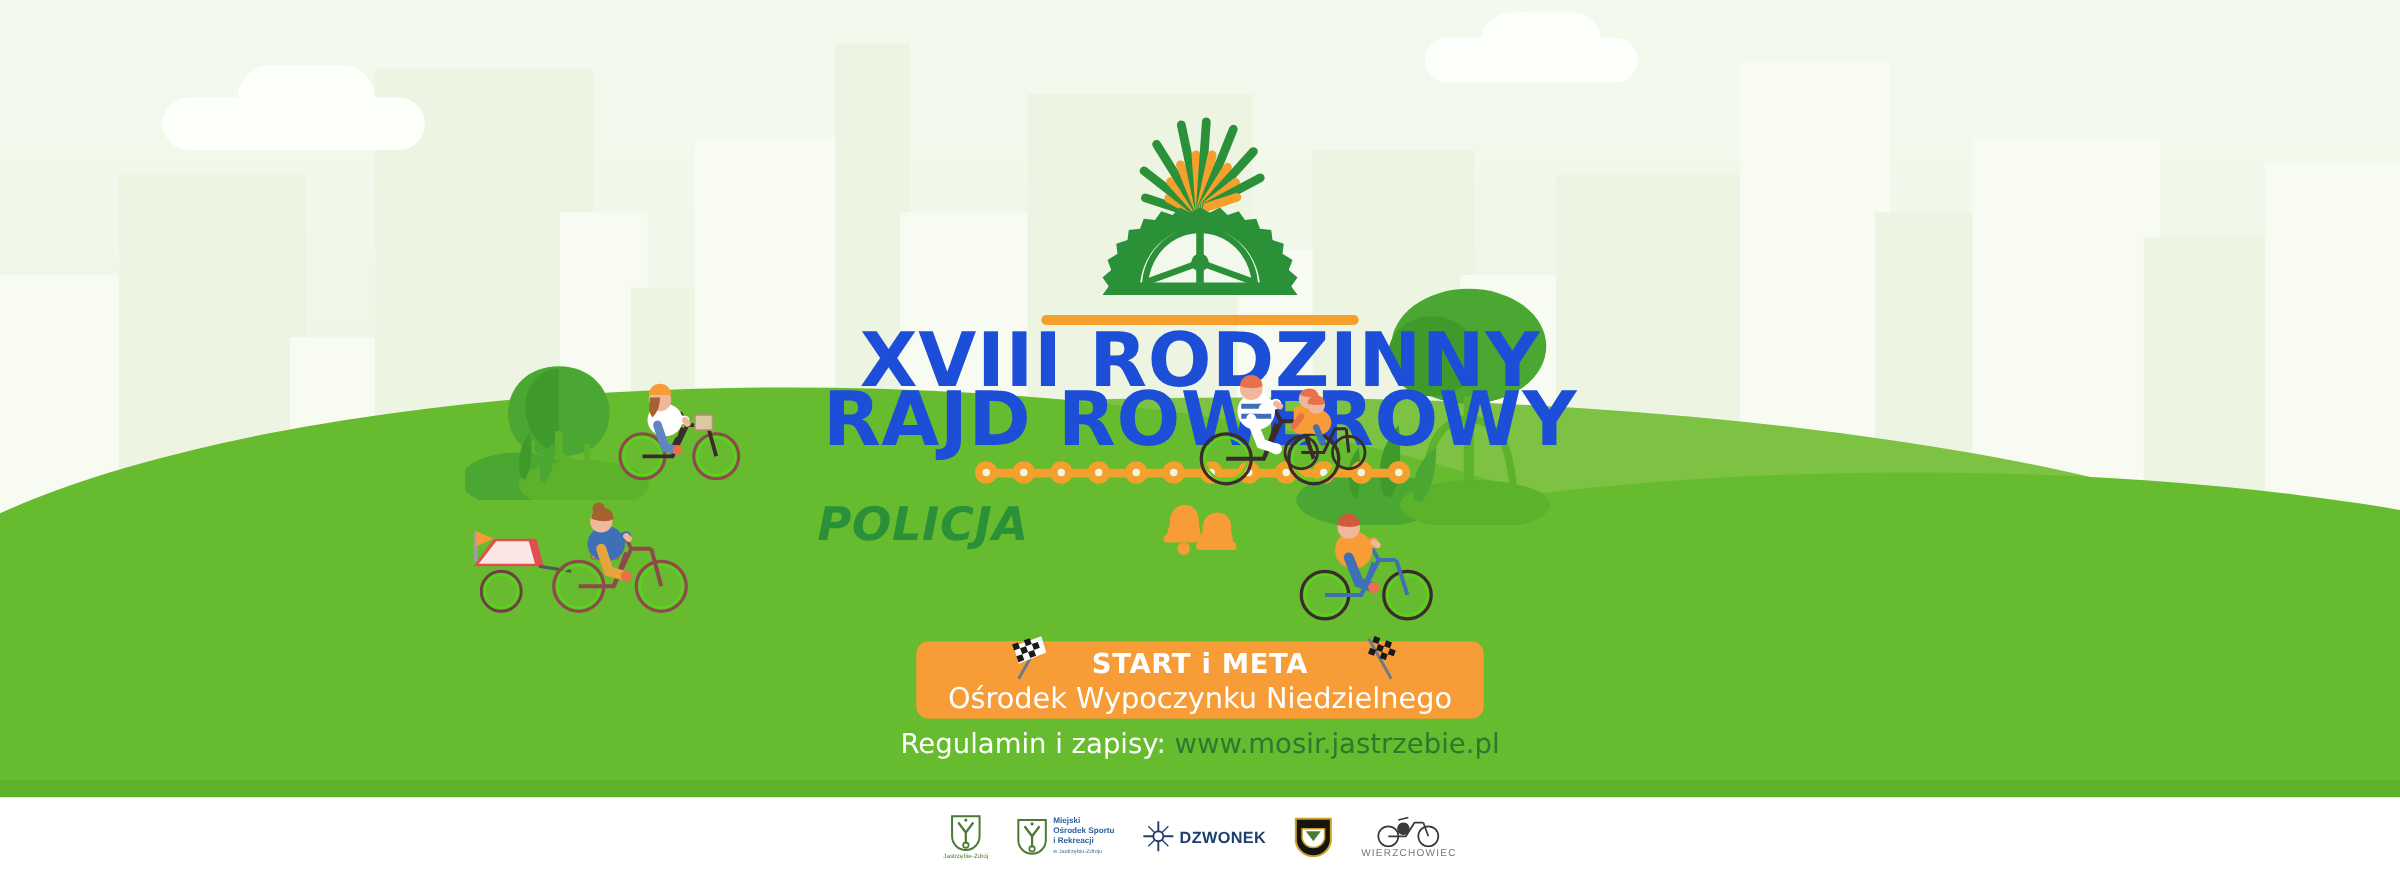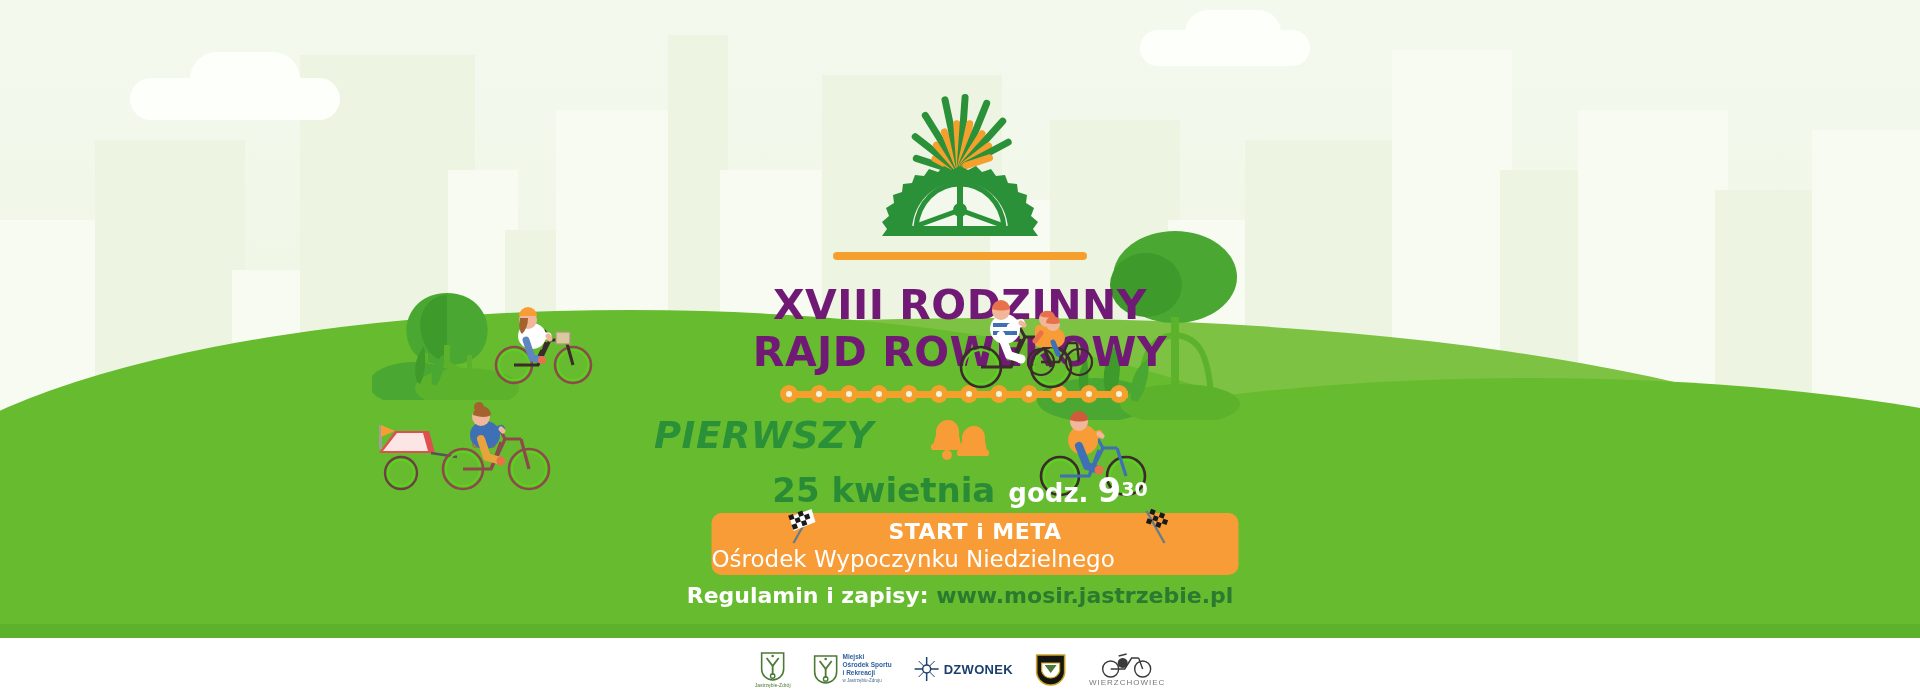--- a/index.html
+++ b/index.html
@@ -38,22 +38,22 @@
   .greenbar{position:absolute;left:0;bottom:62px;width:1920px;height:14px;background:#5cb22a;}
 
   
   .logo{position:absolute;left:50%;transform:translateX(-50%);top:52px;width:640px;text-align:center;}
   .rays{position:relative;height:118px;}
   .ray{position:absolute;left:50%;bottom:0;width:7px;border-radius:4px;transform-origin:50% 100%;}
   .gear{position:relative;margin:-6px auto 0;width:160px;height:82px;}
   .gearsvg{display:block;}
   .underline{width:254px;height:8px;background:#f5a02d;border-radius:5px;margin:6px auto 0;}
   .title{
-     color:#701a75;font-weight:bold;font-size:41px;line-height:47px;
-     letter-spacing:0.5px;margin-top:22px;
+     color:#1d4ed8;font-weight:bold;font-size:60px;line-height:47px;
+     letter-spacing:0.5px;margin-top:6px;
      font-family:"DejaVu Sans", sans-serif;
   }
   .chain{position:relative;width:360px;height:18px;margin:9px auto 0;}
   .chainbar{position:absolute;left:12px;top:6px;width:336px;height:7px;background:#f5a02d;}
   .link{position:absolute;top:0;width:18px;height:18px;border-radius:50%;background:#f5a02d;}
   .link i{position:absolute;left:6px;top:6px;width:6px;height:6px;border-radius:50%;background:#eef6e4;display:block;}
   .sub{position:relative;margin-top:11px;height:44px;}
   .sub span{
      color:#2a9139;font-weight:bold;font-style:italic;font-size:37px;
      font-family:"DejaVu Sans", sans-serif;letter-spacing:0.5px;
@@ -66,33 +66,33 @@
   
   .dateline{position:absolute;left:50%;transform:translateX(-50%);top:470px;
      white-space:nowrap;font-family:"DejaVu Sans", sans-serif;}
   .dateline .d1{color:#2a8b36;font-weight:bold;font-size:34px;}
   .dateline .d2{color:#ffffff;font-weight:bold;font-size:26px;margin-left:8px;}
   .dateline .d3{color:#ffffff;font-weight:bold;font-size:34px;margin-left:4px;}
   .dateline .d4{color:#ffffff;font-weight:bold;font-size:19px;vertical-align:super;}
 
   
   .obox{position:absolute;left:50%;transform:translateX(-50%);top:513px;
-     width:527px;height:62px;background:#f79c36;border-radius:10px;margin-left:15px;}
+     width:454px;height:62px;background:#f79c36;border-radius:10px;}
   .obox .r1{position:relative;height:30px;line-height:30px;text-align:center;padding-top:4px;}
   .obox .r1 b{color:#ffffff;font-size:22px;font-weight:bold;letter-spacing:.5px;
       font-family:"DejaVu Sans", sans-serif;}
-  .obox .r2{color:#ffffff;font-size:23px;margin-top:-1px;
+  .obox .r2{text-align:center;color:#ffffff;font-size:23px;margin-top:-1px;
       font-family:"DejaVu Sans", sans-serif;}
   .flag{position:absolute;top:-8px;width:44px;height:40px;}
   .flag.fl{left:70px;}
   .flag.fr{right:62px;}
 
   
   .reg{position:absolute;left:50%;transform:translateX(-50%);top:583px;white-space:nowrap;
-       font-family:"DejaVu Sans", sans-serif;font-weight:bold;font-size:22px;}
+       font-family:"DejaVu Sans", sans-serif;font-weight:normal;font-size:22px;}
   .reg .w{color:#ffffff;}
   .reg .u{color:#2a7a2f;}
 
   
   .footer{position:absolute;left:0;bottom:0;width:1920px;height:62px;background:#ffffff;}
   .flogos{position:absolute;left:50%;transform:translateX(-50%);top:6px;
      display:flex;align-items:center;gap:22px;height:50px;}
   .flogo{display:flex;align-items:center;gap:4px;}
   .flogo .cap{font-size:5px;color:#4b7a34;font-family:"Liberation Sans", sans-serif;white-space:nowrap;}
   .mos-txt{font-size:6.5px;line-height:8px;color:#2e5f9e;font-weight:bold;text-align:left;}
@@ -258,21 +258,21 @@
         </div>
       <div class="link" style="left:300px;">
           <i></i>
         </div>
       <div class="link" style="left:330px;">
           <i></i>
         </div>
     </div>
 
     <div class="sub">
-      <span class="s1">PIERWSZY</span>
+      <span class="s1">POLICJA</span>
       <span class="bells">
         <svg width="80" height="46" viewBox="0 0 80 46">
           <g fill="#f79c36">
             <path d="M28 6 C20 6 15 13 16 21 L13 31 L41 31 L39 21 C40 13 36 6 28 6 Z"></path>
             <rect x="11" y="30" width="32" height="6" rx="2"></rect>
             <circle cx="27" cy="41" r="5"></circle>
             <path d="M54 12 C46 12 41 19 42 27 L39 37 L67 37 L65 27 C66 19 62 12 54 12 Z"></path>
             <rect x="37" y="36" width="32" height="6" rx="2"></rect>
           </g>
         </svg>
@@ -380,25 +380,20 @@
       <circle cx="16" cy="52" r="13" fill="none" stroke="#3b2b2b" stroke-width="2.2"></circle>
       <circle cx="54" cy="52" r="13" fill="none" stroke="#3b2b2b" stroke-width="2.2"></circle>
       <path d="M16 52 L34 52 L43 33 L52 33 M34 52 L43 33 M52 33 L54 52" stroke="#3b2b2b" stroke-width="2.4" fill="none"></path>
       <ellipse cx="30" cy="28" rx="10" ry="10" fill="#f79c36"></ellipse>
       <path d="M28 32 L33 44" stroke="#3f6fb5" stroke-width="5" stroke-linecap="round"></path>
       <circle cx="28" cy="14" r="7" fill="#f0b79a"></circle>
       <path d="M21 13 a7 7 0 0 1 14 0 q-6 2 -14 0 z" fill="#e8714b"></path>
     </g>
   </svg>
 
-  <div class="dateline">
-    <span class="d1">25 kwietnia</span>
-    <span class="d2">godz.</span>
-    <span class="d3">9</span><span class="d4">30</span>
-  </div>
 
   <div class="obox">
     <span class="flag fl">
       <svg width="44" height="40" viewBox="0 0 44 40">
         <line x1="30" y1="6" x2="12" y2="38" stroke="#6d7b86" stroke-width="2.4"></line>
         <g>
           <path d="M30 4 L8 12 L12 26 L34 17 Z" fill="#ffffff"></path>
           <path d="M30 4 L24 6.2 L27 17.5 L33 15.2 Z" fill="#1a1a1a" opacity=".0"></path>
         </g>
         <g transform="rotate(-20 21 15)">

